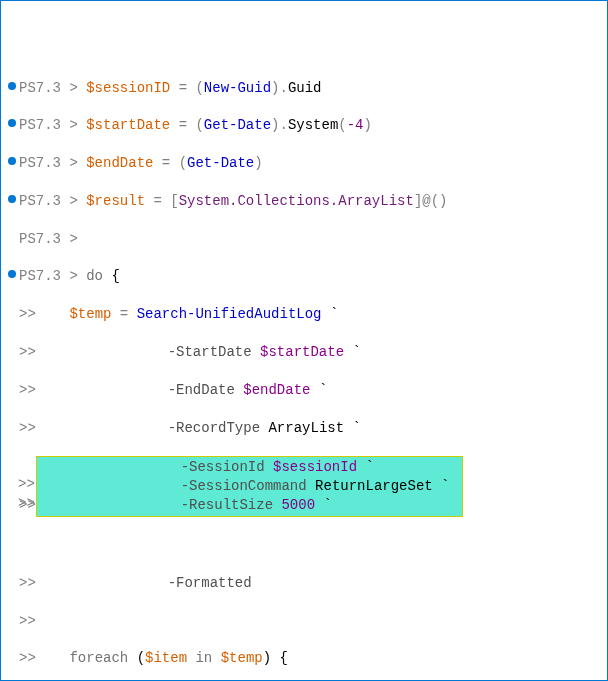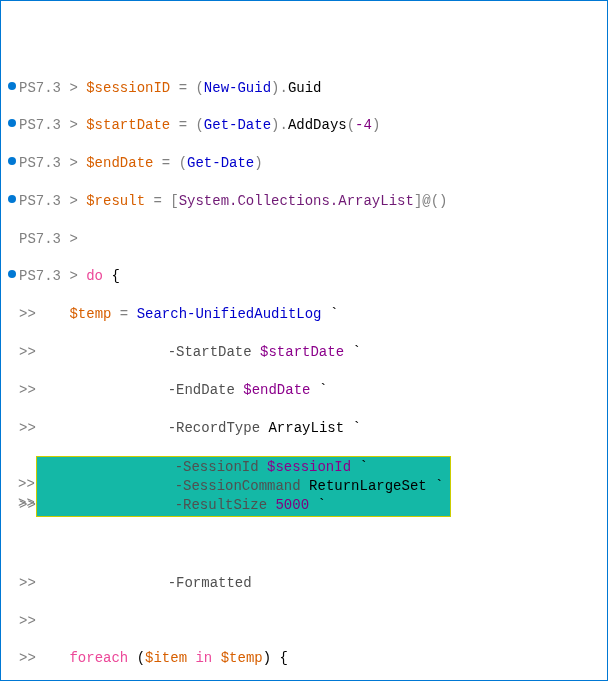--- a/index.html
+++ b/index.html
@@ -37,38 +37,38 @@
     .content {
       flex: 1;
     }
     .prompt { color: #808080; }
     .contprompt { color: #808080; }
     .var { color: #d75f00; }
     .cmd { color: #0000cc; }
     .type { color: #701a75; }
     .text { color: #000; }
     .num { color: #800080; }
-    .bw { color: #ec4899; }
+    .bw { color: #737373; }
     .param { color: #505050; margin-left: 31px; }
     .paramv { color: #8B008B; }
     .op { color: #808080; }
     .highlight-yellow {
-      background: #14b8a6;
+      background: #5eead4;
       border: 1px solid #cccc00;
       display: inline-block;
-      padding: 1px 6px;
+      padding: 1px 12px;
     }
   </style>
 </head>
 <body>
 
 
 
 <div class="line"><span class="bullet"><span class="bullet-dot"></span></span><span class="content"><span class="prompt">PS7.3 &gt;</span> <span class="var">$sessionID</span><span class="op"> = (</span><span class="cmd">New-Guid</span><span class="op">).</span><span class="text">Guid</span></span></div>
-<div class="line"><span class="bullet"><span class="bullet-dot"></span></span><span class="content"><span class="prompt">PS7.3 &gt;</span> <span class="var">$startDate</span><span class="op"> = (</span><span class="cmd">Get-Date</span><span class="op">).</span><span class="text">AddDays</span><span class="op">(</span><span class="num">-4</span><span class="op">)</span></span></div>
+<div class="line"><span class="bullet"><span class="bullet-dot"></span></span><span class="content"><span class="prompt">PS7.3 &gt;</span> <span class="var">$startDate</span><span class="op"> = (</span><span class="cmd">Get-Date</span><span class="op">).</span><span class="text">System</span><span class="op">(</span><span class="num">-4</span><span class="op">)</span></span></div>
 <div class="line"><span class="bullet"><span class="bullet-dot"></span></span><span class="content"><span class="prompt">PS7.3 &gt;</span> <span class="var">$endDate</span><span class="op"> = (</span><span class="cmd">Get-Date</span><span class="op">)</span></span></div>
 <div class="line"><span class="bullet"><span class="bullet-dot"></span></span><span class="content"><span class="prompt">PS7.3 &gt;</span> <span class="var">$result</span><span class="op"> = [</span><span class="type">System.Collections.ArrayList</span><span class="op">]@()</span></span></div>
 <div class="line"><span class="bullet"></span><span class="content"><span class="prompt">PS7.3 &gt;</span></span></div>
 <div class="line"><span class="bullet"><span class="bullet-dot"></span></span><span class="content"><span class="prompt">PS7.3 &gt;</span> <span class="bw">do</span><span class="text"> {</span></span></div>
 <div class="line"><span class="bullet"></span><span class="content"><span class="contprompt">&gt;&gt;</span><span>    </span><span class="var">$temp</span><span class="op"> = </span><span class="cmd">Search-UnifiedAuditLog</span><span class="text"> `</span></span></div>
 <div class="line"><span class="bullet"></span><span class="content"><span class="contprompt">&gt;&gt;</span><span>            </span><span class="param">-StartDate</span><span> </span><span class="paramv">$startDate</span><span class="text"> `</span></span></div>
 <div class="line"><span class="bullet"></span><span class="content"><span class="contprompt">&gt;&gt;</span><span>            </span><span class="param">-EndDate</span><span> </span><span class="paramv">$endDate</span><span class="text"> `</span></span></div>
 <div class="line"><span class="bullet"></span><span class="content"><span class="contprompt">&gt;&gt;</span><span>            </span><span class="param">-RecordType</span><span> </span><span class="text">ArrayList</span><span class="text"> `</span></span></div>
 <div class="line" style="position: relative;"><span class="bullet"></span><span class="content"><span class="contprompt">&gt;&gt;</span><span class="highlight-yellow"><span>            </span><span class="param">-SessionId</span><span> </span><span class="paramv">$sessionId</span><span class="text"> `</span>
 <span>            </span><span class="param">-SessionCommand</span><span> </span><span class="text">ReturnLargeSet</span><span class="text"> `</span>

